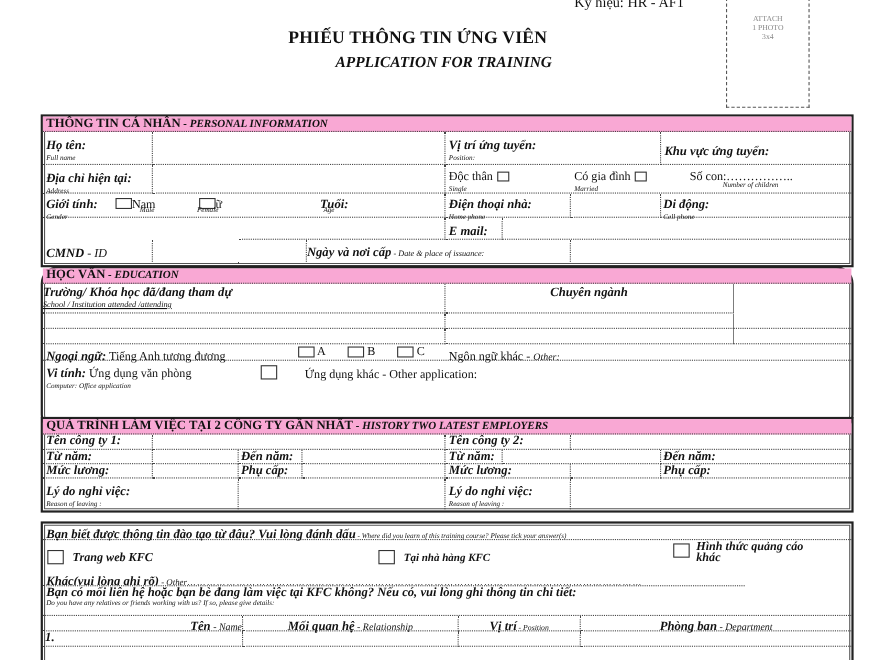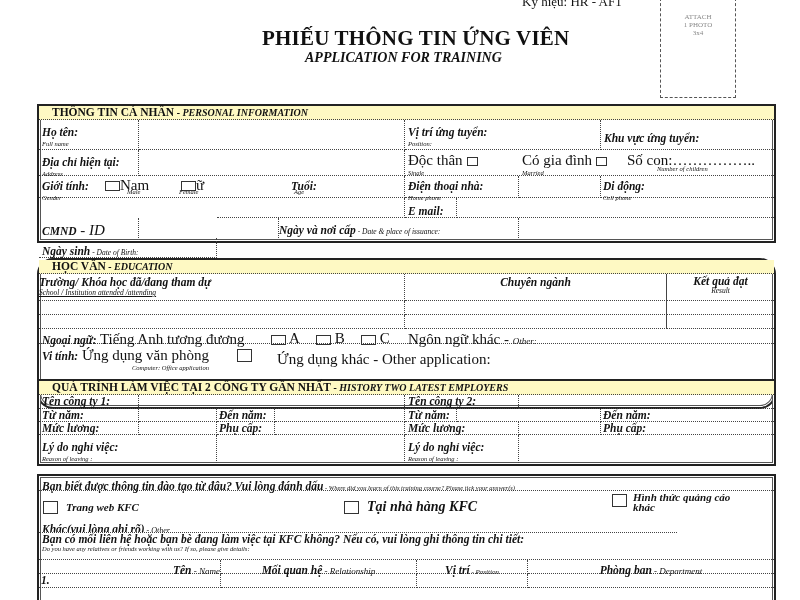--- a/index.html
+++ b/index.html
@@ -1,30 +1,30 @@
 <!DOCTYPE html>
 <html><head>
 <meta charset="utf-8">
 <style>
   html,body{margin:0;padding:0;background:#fff;}
   body{width:800px;height:600px;overflow:hidden;position:relative;font-family:"Liberation Serif","DejaVu Serif",serif;color:#111;}
   .abs{position:absolute;}
   .code{left:522px;top:-6px;font-size:13px;}
-  .title{left:262px;top:26px;font-size:21px;font-weight:bold;letter-spacing:0.2px;white-space:nowrap;}
+  .title{left:262px;top:26px;font-size:16px;font-weight:bold;letter-spacing:0.2px;white-space:nowrap;}
   .subtitle{left:305px;top:50px;font-size:14px;font-weight:bold;font-style:italic;}
   .photo{left:660px;top:-2px;width:76px;height:100px;border:1px dashed #555;text-align:center;font-size:7px;color:#888;line-height:8px;padding-top:14px;box-sizing:border-box;}
   .section{position:absolute;left:37px;width:739px;border:2px solid #222;box-shadow:inset 0 0 0 1px #fff, inset 0 0 0 2px #555;box-sizing:border-box;}
-  .sec-head{background:#fef9c3;font-size:11.5px;font-weight:bold;height:13px;line-height:13px;padding-left:13px;border-bottom:1px dotted #444;}
+  .sec-head{background:#f9a8d4;font-size:11.5px;font-weight:bold;height:13px;line-height:13px;padding-left:3px;border-bottom:1px dotted #444;}
   .sec-head i{font-size:10px;}
   .cell{position:absolute;box-sizing:border-box;}
   .dr{border-right:1px dotted #444;}
   .db{border-bottom:1px dotted #444;}
   .sr{border-right:1px solid #444;}
   .lbl{font-weight:bold;font-size:11.5px;white-space:nowrap;font-style:italic;}
-  .norm{font-size:15px;white-space:nowrap;}
+  .norm{font-size:11px;white-space:nowrap;}
   .sub{font-style:italic;font-size:6.5px;white-space:nowrap;display:block;line-height:8px;}
   .tiny{font-style:italic;font-size:7.5px;}
   .cb{display:inline-block;width:9px;height:7px;border:1px solid #333;vertical-align:middle;}
   .cbw{display:inline-block;width:13px;height:8px;border:1px solid #333;vertical-align:middle;}
   .cbl{display:inline-block;width:13px;height:11px;border:1px solid #333;vertical-align:middle;}
 </style>
 </head>
 <body>
 
 <div class="abs code">Ký hiệu: HR - AF1</div>
@@ -80,49 +80,45 @@
     <div class="cell dr db" style="left:366px;top:78px;width:52px;height:20px;padding:3px 3px;"><span class="lbl">E mail:</span></div>
     <div class="cell db" style="left:418px;top:78px;width:317px;height:20px;"></div>
 
     <div class="cell dr" style="left:0;top:98px;width:100px;height:20px;padding:3px 3px;"><span class="lbl">CMND</span><i class="norm"> - ID</i></div>
     <div class="cell dr" style="left:100px;top:98px;width:140px;height:20px;"></div>
     <div class="cell dr" style="left:240px;top:98px;width:240px;height:20px;padding:2px 0;"><span class="lbl">Ngày và nơi cấp</span><span class="tiny"> - Date &amp; place of issuance:</span></div>
     <div class="cell" style="left:480px;top:98px;width:255px;height:20px;"></div>
   </div>
 </div>
 
-<div class="section" style="top:258px;height:151px;border-radius:16px;">
+<div class="section" style="top:242px;height:151px;border-radius:16px;">
   <div class="sec-head"><span>HỌC VẤN</span><i> - EDUCATION</i></div>
   <div style="position:relative;height:103px;">
     <div class="cell dr db" style="left:0;top:0;width:366px;height:27px;padding-top:2px;">
         <div class="lbl">Trường/ Khóa học đã/đang tham dự</div>
         <div class="tiny" style="text-decoration:underline;">School / Institution attended /attending</div>
       </div>
     <div class="cell sr db" style="left:366px;top:0;width:262px;height:27px;text-align:center;padding-top:2px;">
         <div class="lbl">Chuyên ngành</div>
-      </div>
-    <div class="cell db" style="left:628px;top:0;width:107px;height:27px;text-align:center;padding-top:2px;line-height:10px;">
-        <div class="lbl">Kết quả đạt</div>
-        <div class="tiny">Result</div>
       </div>
     <div class="cell dr db" style="left:0;top:27px;width:366px;height:14px;"></div>
     <div class="cell sr db" style="left:366px;top:27px;width:262px;height:14px;"></div>
     <div class="cell db" style="left:628px;top:27px;width:107px;height:14px;"></div>
     <div class="cell dr db" style="left:0;top:41px;width:366px;height:14px;"></div>
     <div class="cell sr db" style="left:366px;top:41px;width:262px;height:14px;"></div>
     <div class="cell db" style="left:628px;top:41px;width:107px;height:14px;"></div>
     <div class="cell db" style="left:0;top:55px;width:735px;height:15px;">
       <div class="abs" style="left:3px;top:1px;"><span class="lbl">Ngoại ngữ:</span><span class="norm"> Tiếng Anh tương đương</span></div>
       <div class="abs norm" style="left:232px;top:1px;"><span class="cbw"></span> <span>A</span></div>
       <div class="abs norm" style="left:277px;top:1px;"><span class="cbw"></span> <span>B</span></div>
       <div class="abs norm" style="left:322px;top:1px;"><span class="cbw"></span> <span>C</span></div>
       <div class="abs" style="left:369px;top:1px;"><span class="norm">Ngôn ngữ khác - </span><i class="norm" style="font-size:9px">Other:</i></div>
     </div>
     <div class="cell" style="left:0;top:70px;width:735px;height:30px;">
-      <div class="abs" style="left:3px;top:2px;text-align:right;"><span class="lbl">Vi tính:</span><span class="norm"> Ứng dụng văn phòng</span><span class="sub">Computer:  Office application</span></div>
+      <div class="abs" style="left:3px;top:2px;"><span class="lbl">Vi tính:</span><span class="norm"> Ứng dụng văn phòng</span><span class="sub">Computer:  Office application</span></div>
       <div class="abs" style="left:198px;top:1px;"><span class="cbl"></span></div>
       <div class="abs norm" style="left:238px;top:7px;">Ứng dụng khác - Other application:</div>
     </div>
   </div>
 </div>
 
 <div class="section" style="top:379px;height:87px;">
   <div class="sec-head"><span>QUÁ TRÌNH LÀM VIỆC TẠI 2 CÔNG TY GẦN NHẤT</span><i> - HISTORY TWO LATEST EMPLOYERS</i></div>
   <div style="position:relative;height:70px;">
 
@@ -152,21 +148,21 @@
     <div class="cell dr" style="left:366px;top:40px;width:114px;height:28px;padding:2px 3px;"><span class="lbl">Lý do nghỉ việc:</span><span class="sub">Reason of leaving :</span></div>
     <div class="cell" style="left:480px;top:40px;width:255px;height:28px;"></div>
   </div>
 </div>
 
 <div class="section" style="top:474px;height:140px;">
   <div style="position:relative;height:125px;">
     <div class="cell db" style="left:0;top:0;width:735px;height:15px;padding-left:3px;"><span class="lbl">Bạn biết được thông tin đào tạo từ đâu? Vui lòng đánh dấu</span><span class="tiny" style="font-size:6.5px"> - Where did you learn of this training course? Please tick your answer(s)</span></div>
     <div class="cell" style="left:0;top:15px;width:735px;height:28px;">
       <div class="abs" style="left:4px;top:6px;"><span class="cbl"></span>&nbsp; <span class="lbl" style="font-size:11px">Trang web KFC</span></div>
-      <div class="abs" style="left:305px;top:6px;"><span class="cbl"></span>&nbsp; <span class="lbl" style="font-size:14px">Tại nhà hàng KFC</span></div>
+      <div class="abs" style="left:305px;top:6px;"><span class="cbl"></span>&nbsp; <span class="lbl" style="font-size:10px">Tại nhà hàng KFC</span></div>
       <div class="abs" style="left:573px;top:1px;width:130px;">
           <span class="cbl" style="float:left;margin:2px 6px 0 0;"></span>
           <span class="lbl" style="font-size:11px;white-space:normal;display:block;line-height:10px;">Hình thức quảng cáo khác</span>
         </div>
     </div>
     <div class="cell db" style="left:0;top:43px;width:638px;height:14px;padding-left:3px;overflow:hidden;white-space:nowrap;"><span class="lbl">Khác(vui lòng ghi rõ)</span><i class="tiny" style="font-size:8px"> - Other</i><span style="font-size:8px;letter-spacing:1px">…………………………………………………………………………………………………………………………</span></div>
     <div class="cell db" style="left:0;top:57px;width:735px;height:27px;padding-left:3px;">
         <div class="lbl">Bạn có mối liên hệ hoặc bạn bè đang làm việc tại KFC không? Nếu có, vui lòng ghi thông tin chi tiết:</div>
         <div class="sub">Do you have any relatives or friends working with us? If so, please give details:</div>
       </div>

